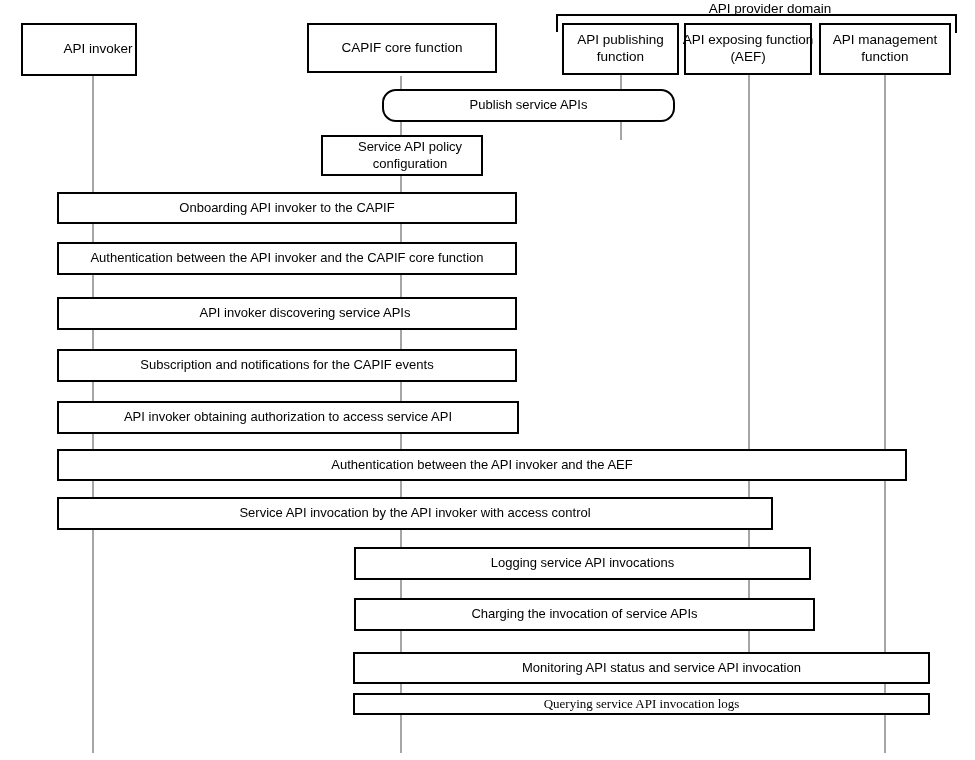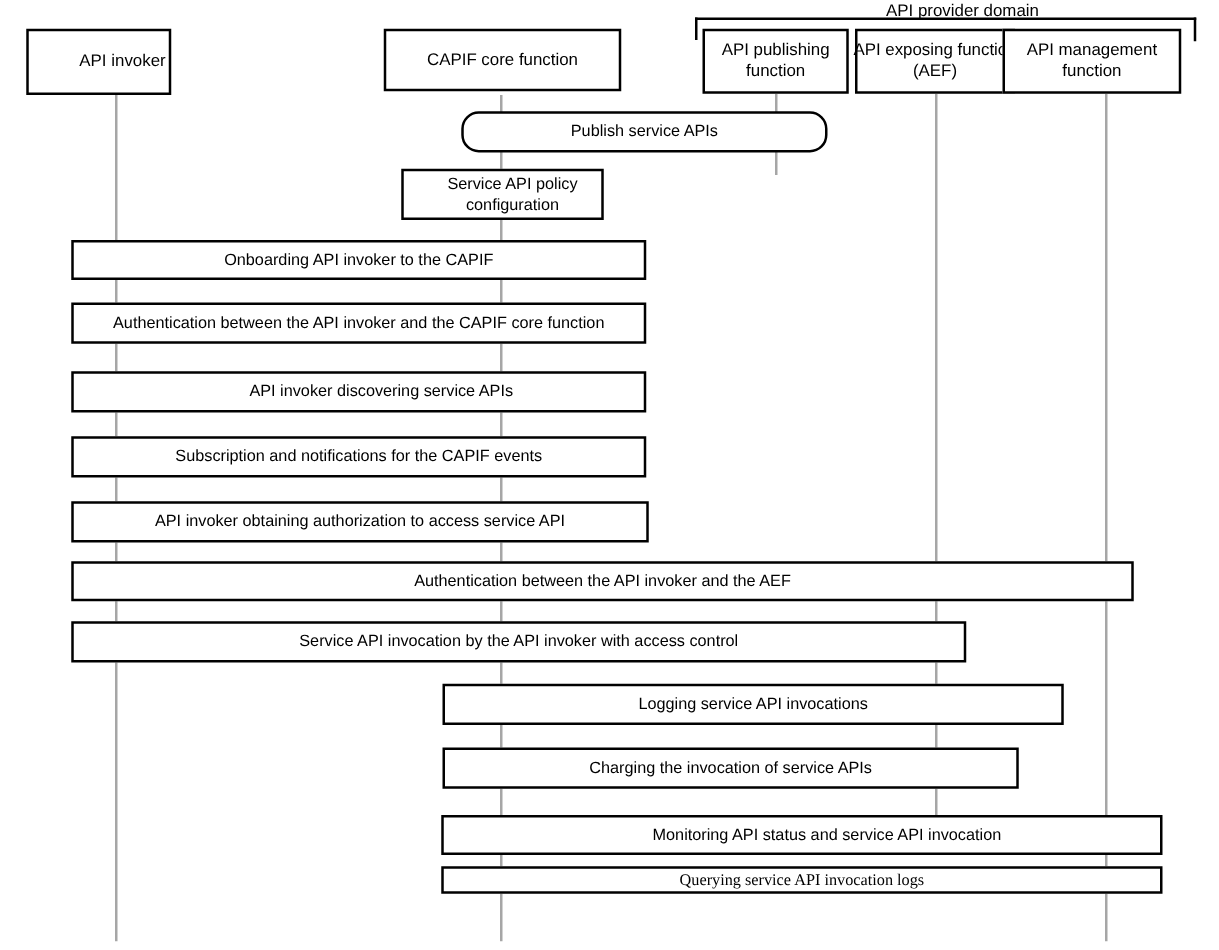--- a/index.html
+++ b/index.html
@@ -74,31 +74,31 @@
   <div class="lifeline" style="left:620px; top:75px; height:65px;"></div>
   <div class="lifeline" style="left:748px; top:75px; height:577px;"></div>
   <div class="lifeline" style="left:884px; top:75px; height:678px;"></div>
 
   <div class="actor-box" style="left:21px;  top:23px; width:116px; height:53px;padding-left:38px;">API invoker</div>
   <div class="actor-box" style="left:307px; top:23px; width:190px; height:50px;">CAPIF core function</div>
   <div class="actor-box" style="left:562px; top:23px; width:117px; height:52px;">API publishing
 function</div>
   <div class="actor-box" style="left:684px; top:23px; width:128px; height:52px;">API exposing function
 (AEF)</div>
-  <div class="actor-box" style="left:802px; top:23px; width:143px; height:52px;">API management
+  <div class="actor-box" style="left:819px; top:23px; width:132px; height:52px;">API management
 function</div>
 
-  <div class="step-box" style="left:369px; top:89px;  width:293px; height:33px;border-radius:14px;">Publish service APIs</div>
+  <div class="step-box" style="left:382px; top:89px;  width:293px; height:33px;border-radius:14px;">Publish service APIs</div>
   <div class="step-box" style="left:321px; top:135px; width:162px; height:41px;padding-left:16px;">Service API policy
 configuration</div>
   <div class="step-box" style="left:57px;  top:192px; width:460px; height:32px;">Onboarding API invoker to the CAPIF</div>
   <div class="step-box" style="left:57px;  top:242px; width:460px; height:33px;">Authentication between the API invoker and the CAPIF core function</div>
   <div class="step-box" style="left:57px;  top:297px; width:460px; height:33px;padding-left:36px;">API invoker discovering service APIs</div>
   <div class="step-box" style="left:57px;  top:349px; width:460px; height:33px;">Subscription and notifications for the CAPIF events</div>
   <div class="step-box" style="left:57px;  top:401px; width:462px; height:33px;">API invoker obtaining authorization to access service API</div>
   <div class="step-box" style="left:57px;  top:449px; width:850px; height:32px;">Authentication between the API invoker and the AEF</div>
   <div class="step-box" style="left:57px;  top:497px; width:716px; height:33px;">Service API invocation by the API invoker with access control</div>
-  <div class="step-box" style="left:354px; top:547px; width:497px; height:33px;">Logging service API invocations</div>
+  <div class="step-box" style="left:354px; top:547px; width:457px; height:33px;">Logging service API invocations</div>
   <div class="step-box" style="left:354px; top:598px; width:461px; height:33px;">Charging the invocation of service APIs</div>
   <div class="step-box" style="left:353px; top:652px; width:577px; height:32px;padding-left:40px;">Monitoring API status and service API invocation</div>
   <div class="step-box" style="left:353px; top:693px; width:577px; height:22px;font-family:Liberation Serif, serif;">Querying service API invocation logs</div>
 
 </div>
 
 </body></html>

